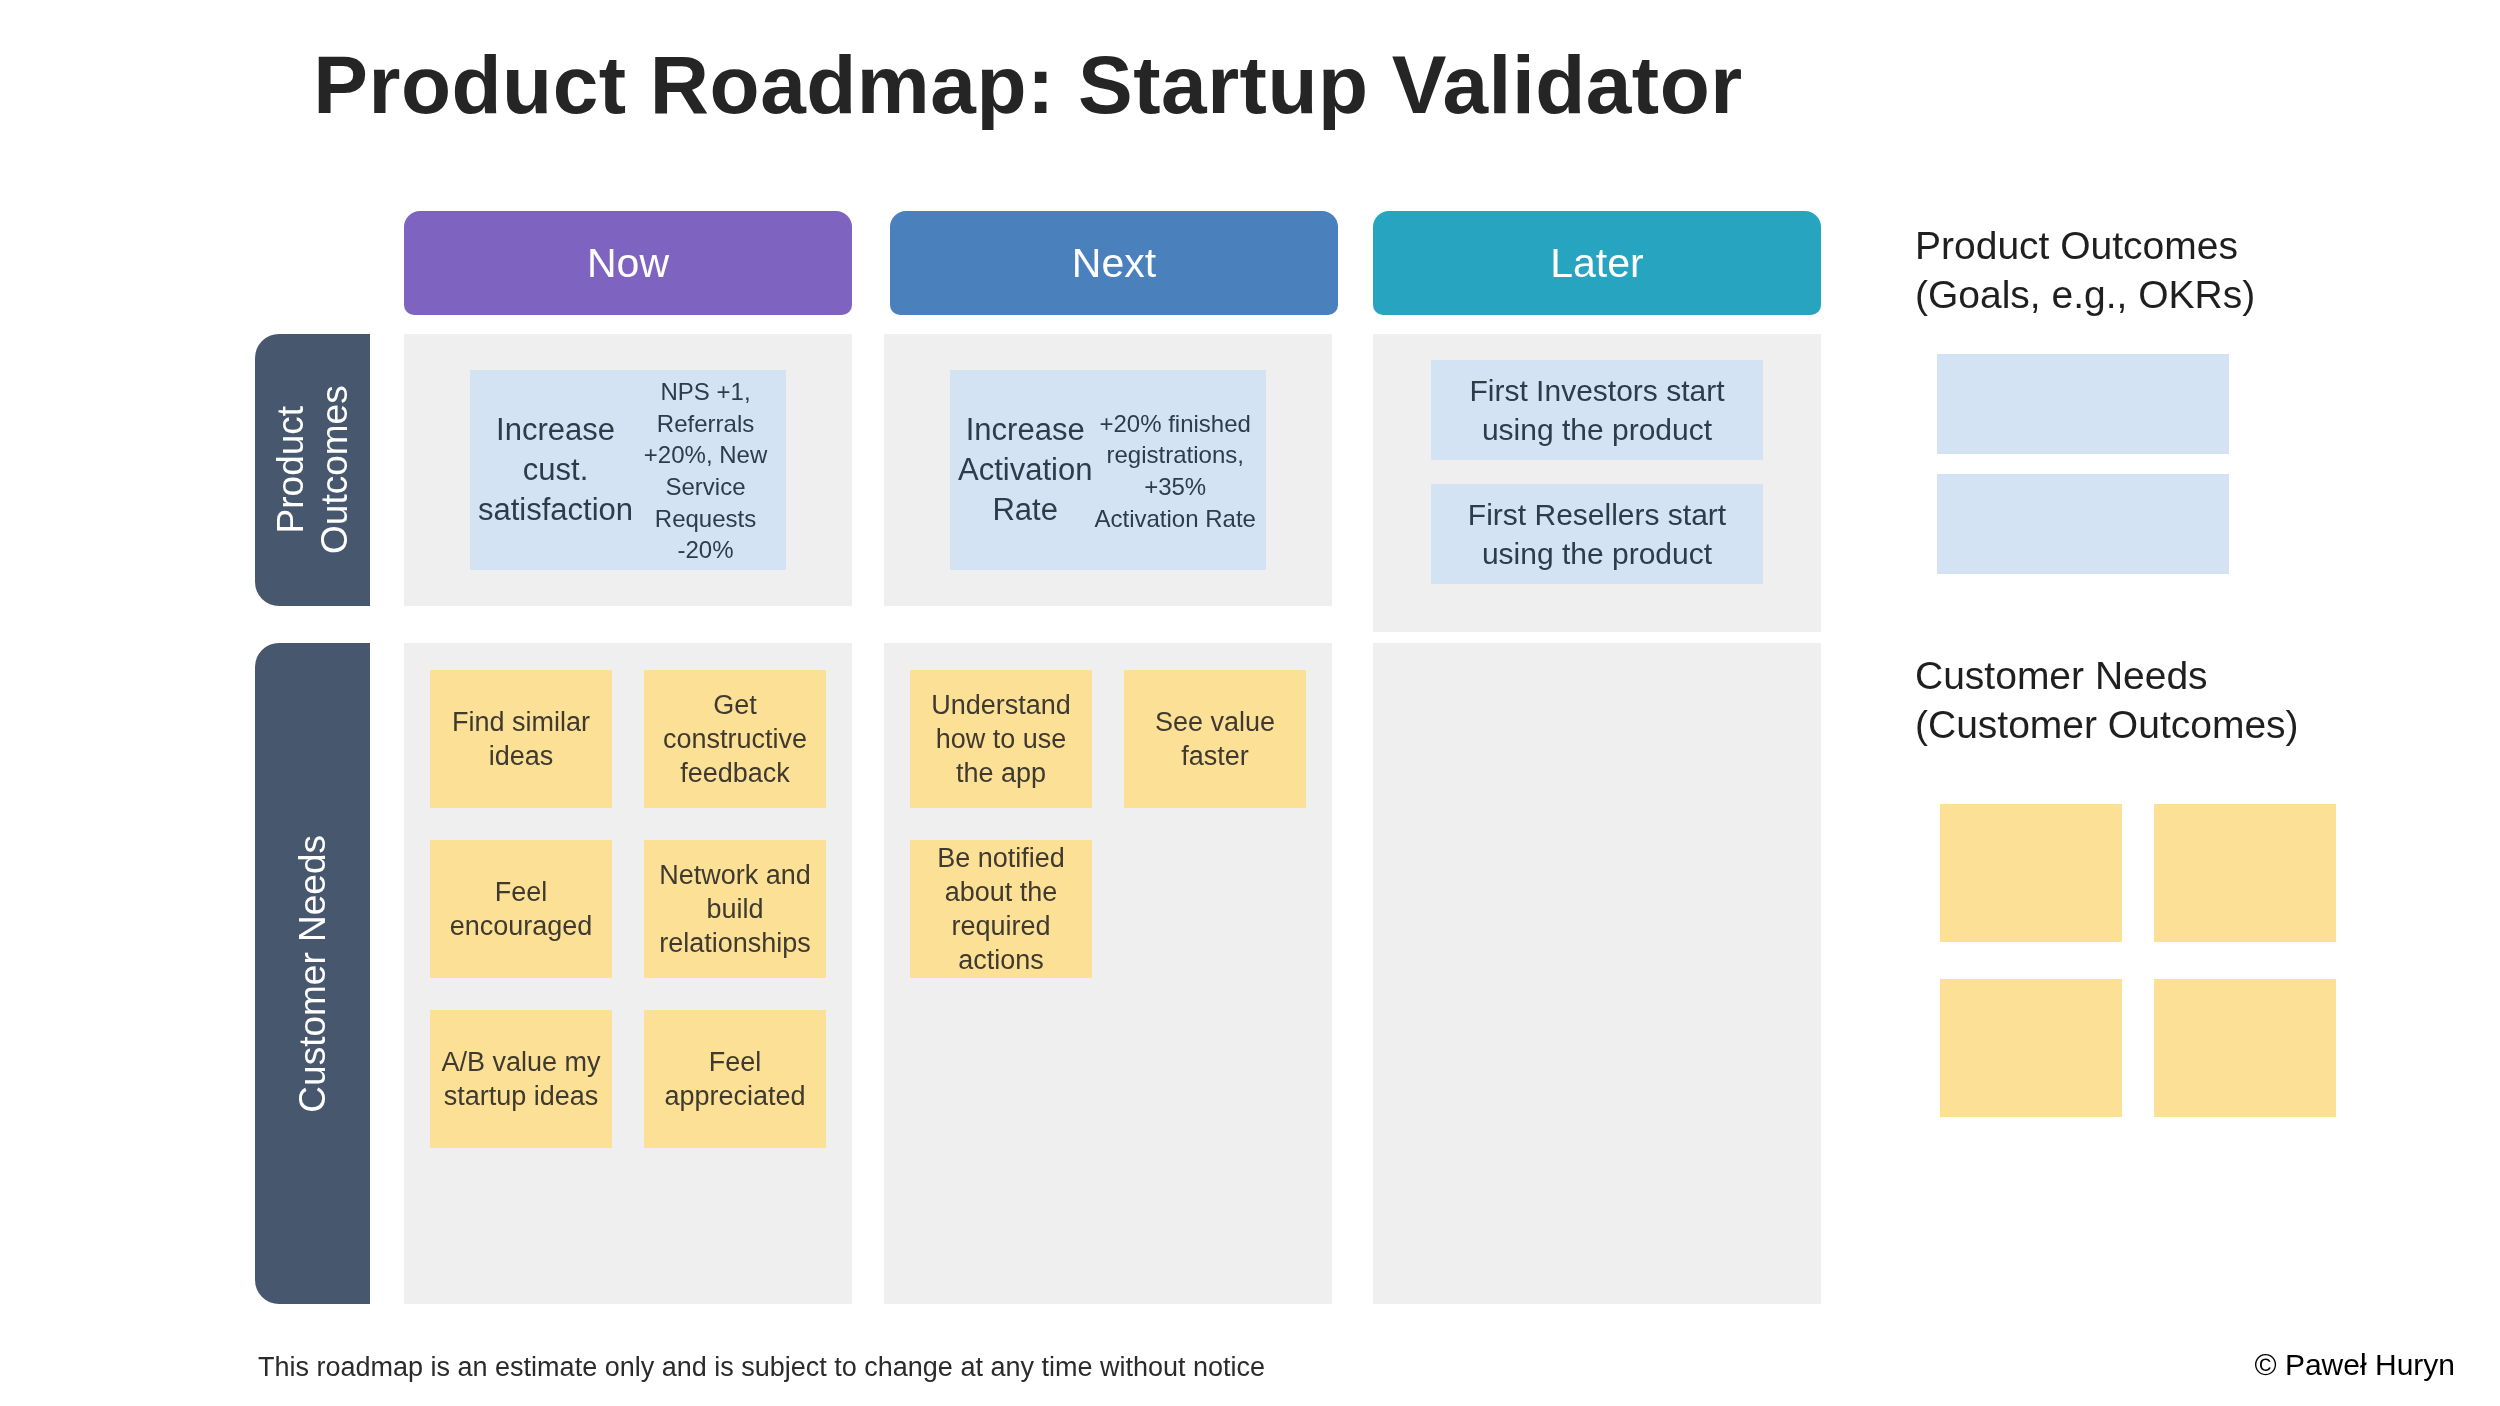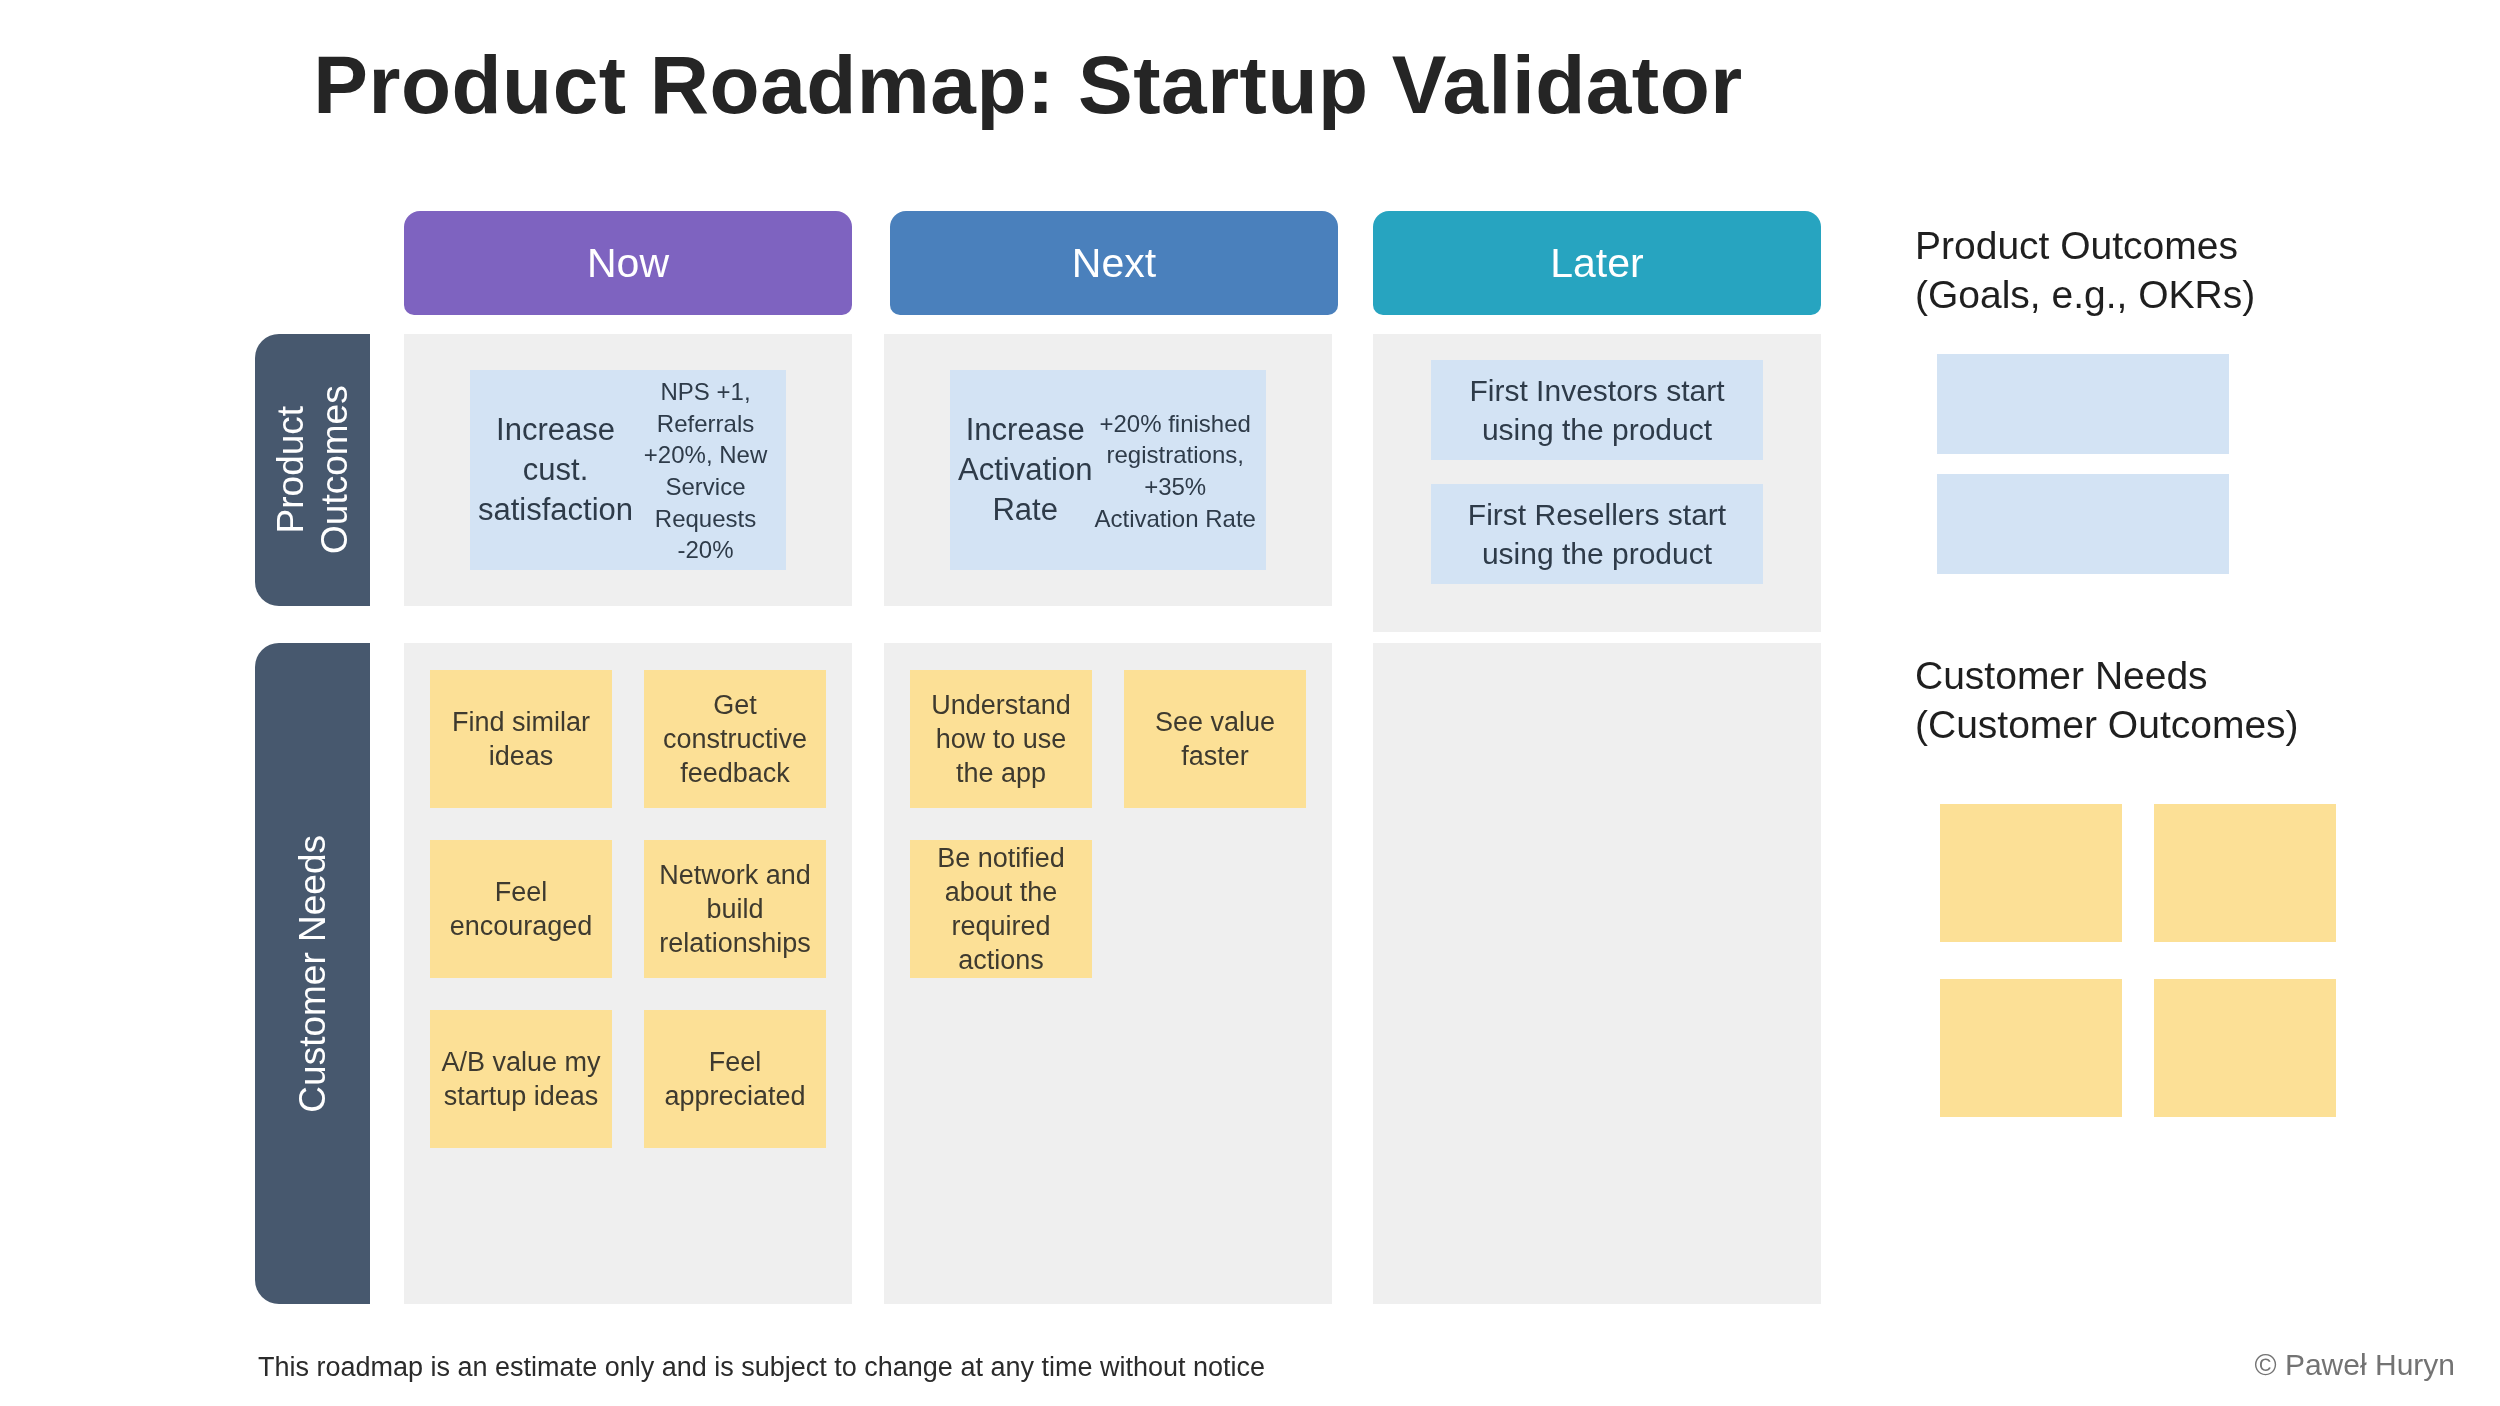--- a/index.html
+++ b/index.html
@@ -86,21 +86,21 @@
   }
   .ls-y1 { left:1940px; top:804px; }
   .ls-y2 { left:2154px; top:804px; }
   .ls-y3 { left:1940px; top:979px; }
   .ls-y4 { left:2154px; top:979px; }
 
   .disclaimer {
     position:absolute; left:258px; top:1352px; font-size:27px; color:#2b2b2b;
   }
   .credit {
-    position:absolute; right:45px; top:1348px; font-size:30px; color:#737373;
+    position:absolute; right:45px; top:1348px; font-size:30px; color:#000000;
   }
 </style>
 </head>
 <body>
 
 <div class="page">
 
   <div class="title">Product Roadmap: Startup Validator</div>
 
   <div class="col-header hdr-now" style="background-color: rgb(126, 99, 192);">Now</div>

